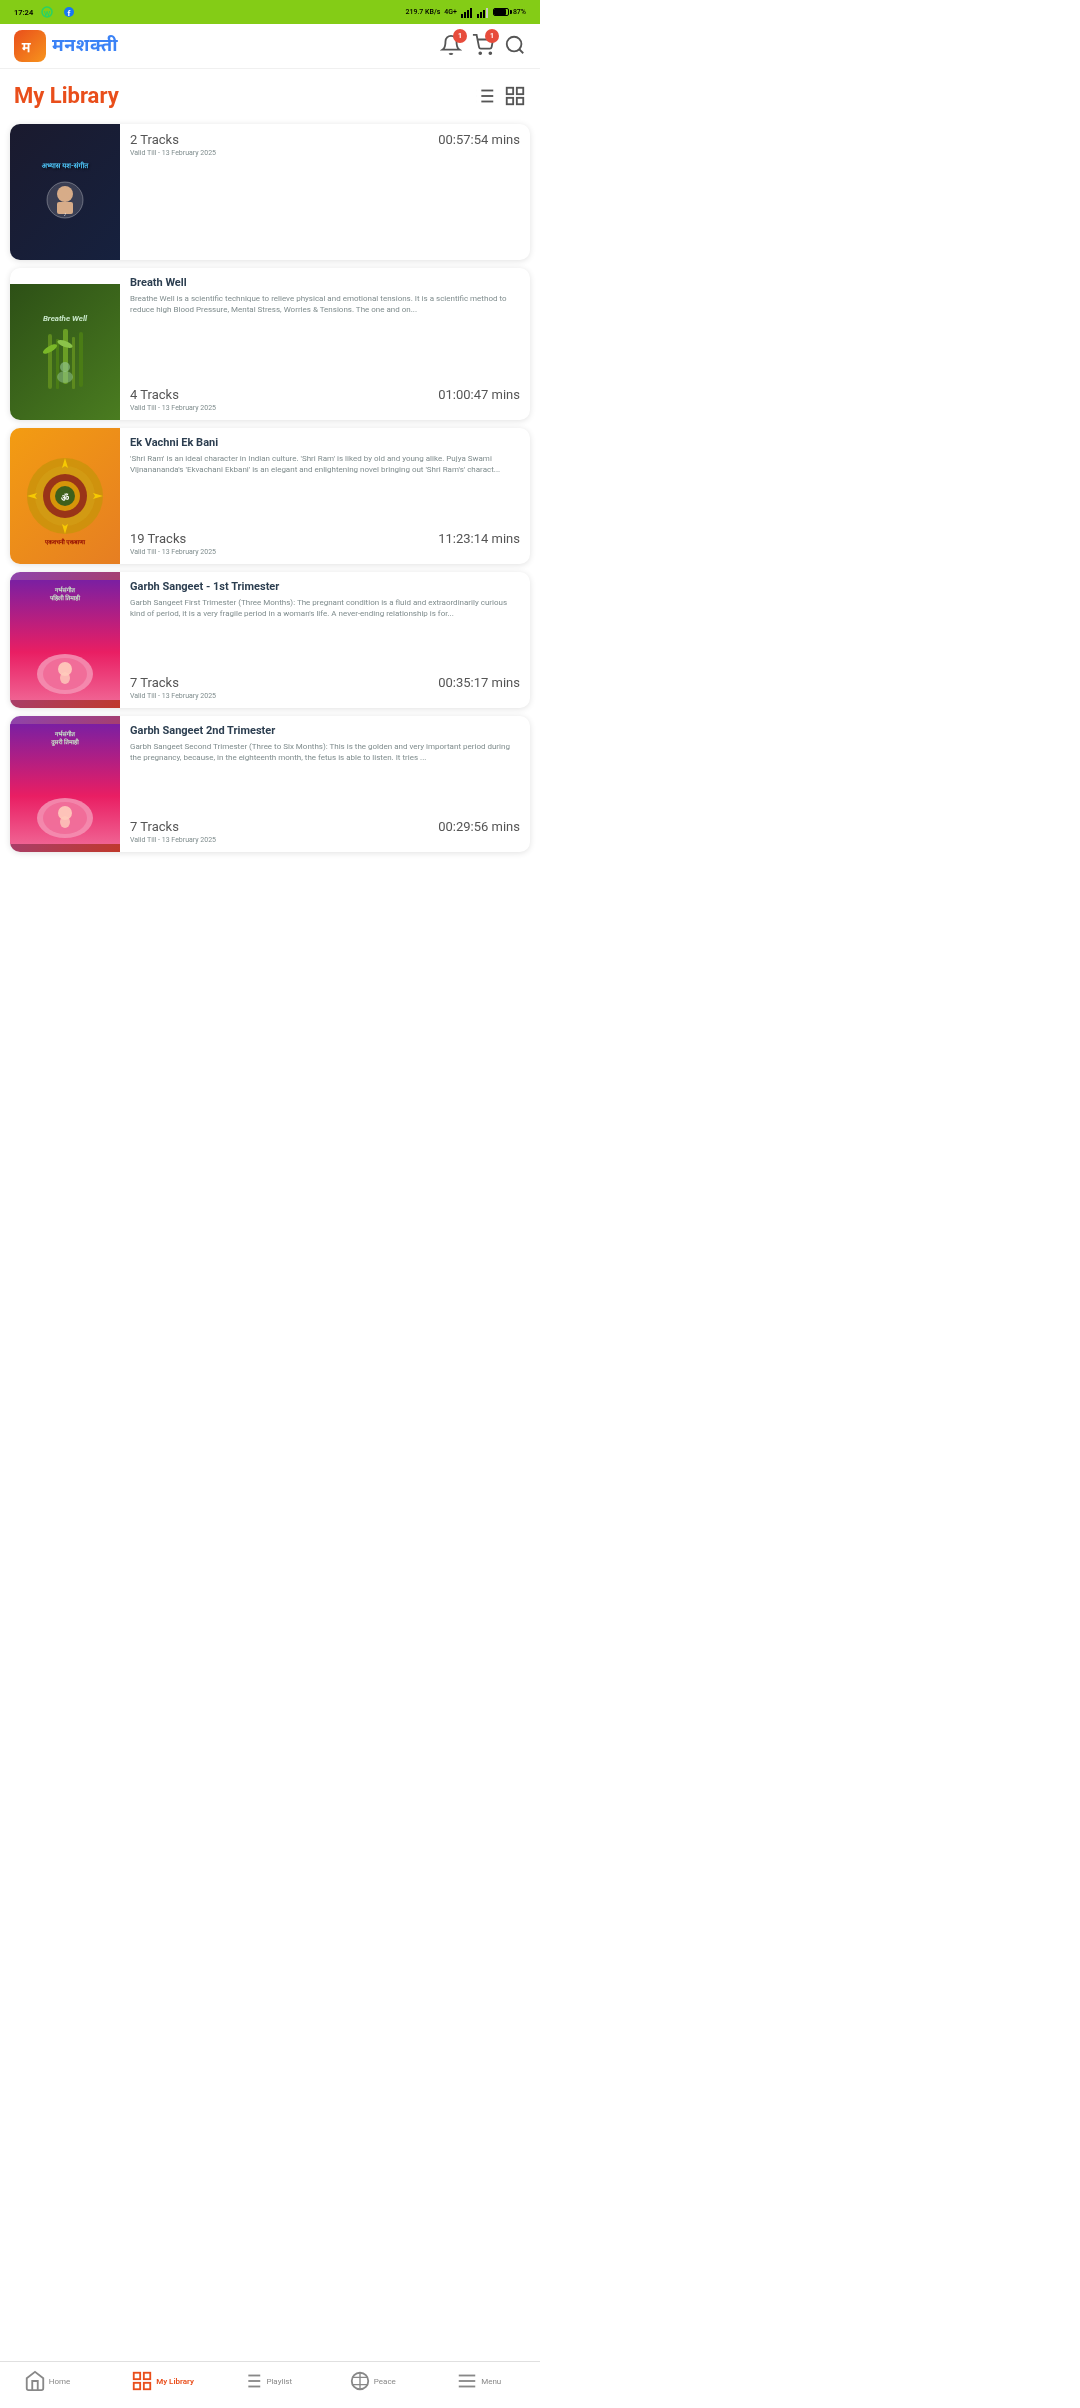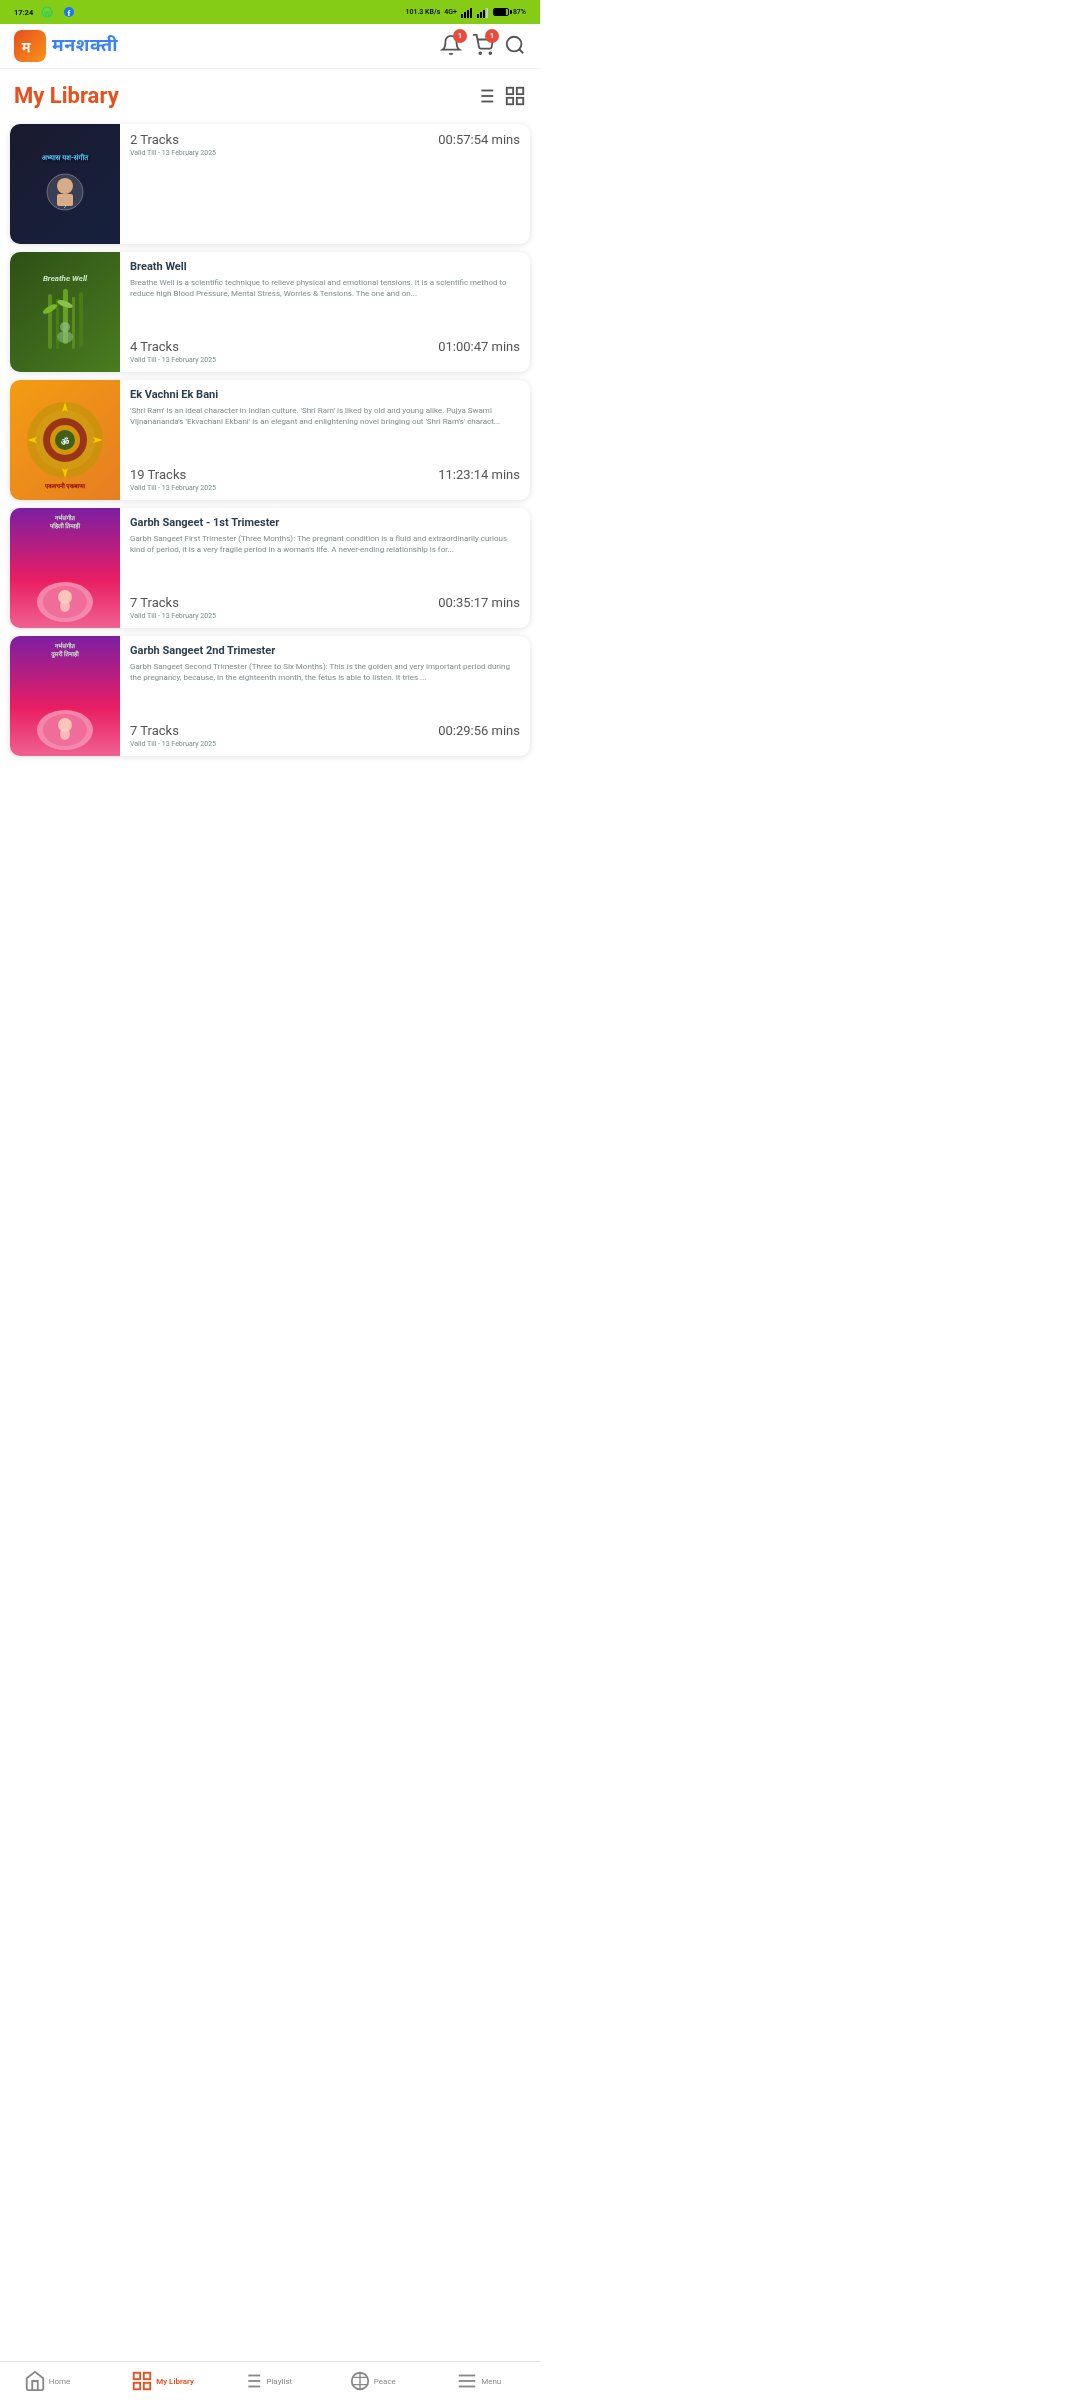--- a/index.html
+++ b/index.html
@@ -162,37 +162,38 @@
       display: flex;
       background: #fff;
       border-radius: 10px;
       box-shadow: 0 1px 6px rgba(0,0,0,0.12);
       overflow: hidden;
       min-height: 100px;
     }
     .card-thumbnail {
       width: 110px;
       min-width: 110px;
-      height: 120px;
+      height: 136px;
       object-fit: cover;
       flex-shrink: 0;
     }
     
     .thumb-abhyas {
       background: linear-gradient(135deg, #1a1a2e, #16213e);
       display: flex;
       align-items: center;
       justify-content: center;
       position: relative;
     }
     .thumb-breathe {
       background: linear-gradient(135deg, #2d5016, #4a7c20);
       display: flex;
       align-items: center;
       justify-content: center;
+      margin-top: 16px;
     }
     .thumb-ekvachni {
       background: linear-gradient(135deg, #f39c12, #e67e22);
       display: flex;
       align-items: center;
       justify-content: center;
     }
     .thumb-garbh1 {
       background: linear-gradient(135deg, #8e44ad, #c0392b);
       display: flex;
@@ -300,21 +301,21 @@
     <svg width="16" height="12" viewBox="0 0 16 12">
       <circle cx="8" cy="6" r="5" fill="none" stroke="#25D366" stroke-width="1.5"></circle>
       <text x="8" y="9.5" text-anchor="middle" font-size="7" fill="#25D366">W</text>
     </svg>
     <svg width="16" height="12" viewBox="0 0 16 12">
       <circle cx="8" cy="6" r="5" fill="#1877F2"></circle>
       <text x="8" y="9.5" text-anchor="middle" font-size="8" fill="white" font-weight="bold">f</text>
     </svg>
   </div>
   <div class="status-right">
-    <span>101.3 KB/s</span>
+    <span>219.7 KB/s</span>
     <span>4G+</span>
     <svg width="12" height="12" viewBox="0 0 12 12">
       <rect x="0" y="8" width="2" height="4" fill="#000"></rect>
       <rect x="3" y="6" width="2" height="6" fill="#000"></rect>
       <rect x="6" y="4" width="2" height="8" fill="#000"></rect>
       <rect x="9" y="2" width="2" height="10" fill="#000"></rect>
     </svg>
     <svg width="12" height="12" viewBox="0 0 12 12">
       <rect x="0" y="8" width="2" height="4" fill="#000"></rect>
       <rect x="3" y="6" width="2" height="6" fill="#000"></rect>

